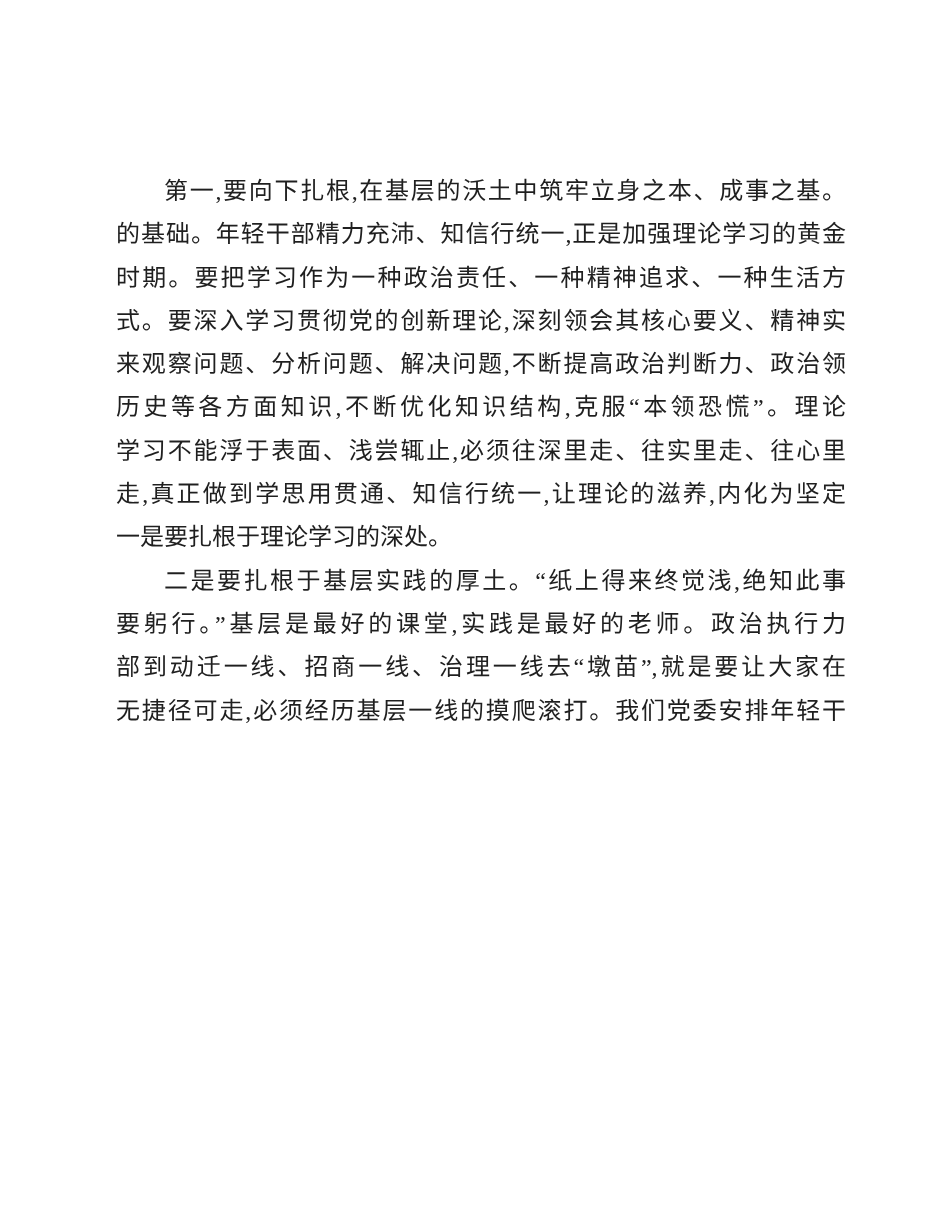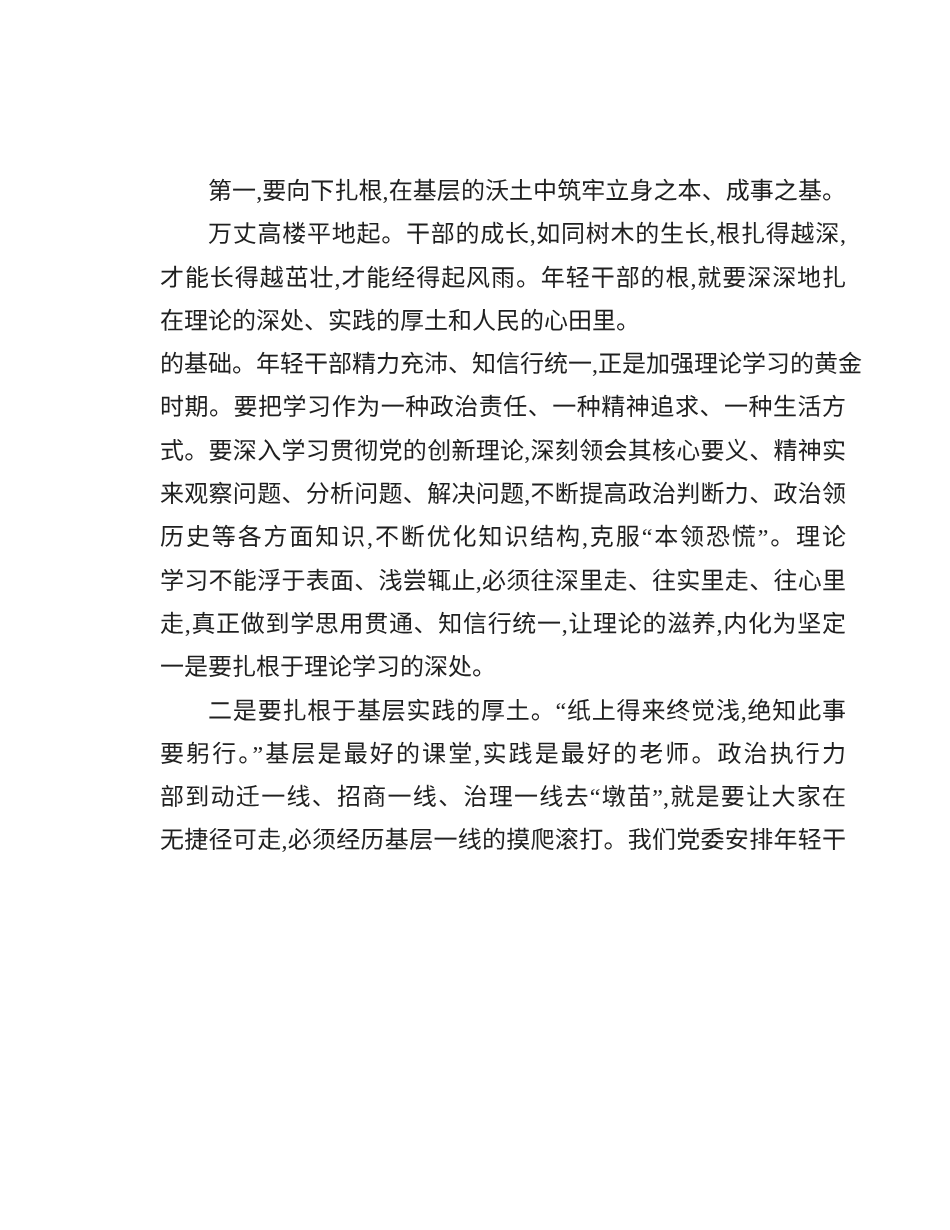--- a/index.html
+++ b/index.html
@@ -31,45 +31,39 @@
     padding: 0;
   }
   .line {
     font-size: 24px;
     line-height: 43.3px;
     white-space: nowrap;
     text-align: justify;
     text-align-last: justify;
     text-justify: inter-character;
     letter-spacing: 0;
-    margin-left: 44px;
   }
   .line.first {
     text-indent: 2em;
   }
   .line.short {
     text-align-last: left;
     white-space: normal;
   }
 </style>
 </head>
 <body>
 
 <div class="page">
   <main class="doc">
 
     <section class="para">
       <div class="line first">第一,要向下扎根,在基层的沃土中筑牢立身之本、成事之基。</div>
     </section>
 
-    <section class="para">
-      <div class="line first">万丈高楼平地起。干部的成长,如同树木的生长,根扎得越深,</div>
-      <div class="line">才能长得越茁壮,才能经得起风雨。年轻干部的根,就要深深地扎</div>
-      <div class="line short">在理论的深处、实践的厚土和人民的心田里。</div>
-    </section>
 
     <section class="para">
       <div class="line">的基础。年轻干部精力充沛、知信行统一,正是加强理论学习的黄金</div>
       <div class="line">时期。要把学习作为一种政治责任、一种精神追求、一种生活方</div>
       <div class="line">式。要深入学习贯彻党的创新理论,深刻领会其核心要义、精神实</div>
       <div class="line">来观察问题、分析问题、解决问题,不断提高政治判断力、政治领</div>
       <div class="line">历史等各方面知识,不断优化知识结构,克服“本领恐慌”。理论</div>
       <div class="line">学习不能浮于表面、浅尝辄止,必须往深里走、往实里走、往心里</div>
       <div class="line">走,真正做到学思用贯通、知信行统一,让理论的滋养,内化为坚定</div>
       <div class="line short">一是要扎根于理论学习的深处。</div>

